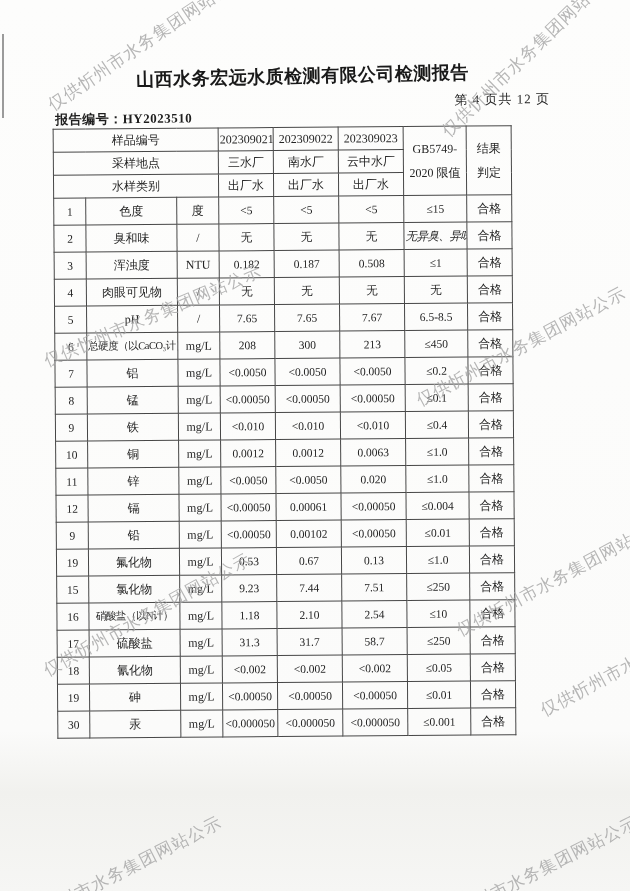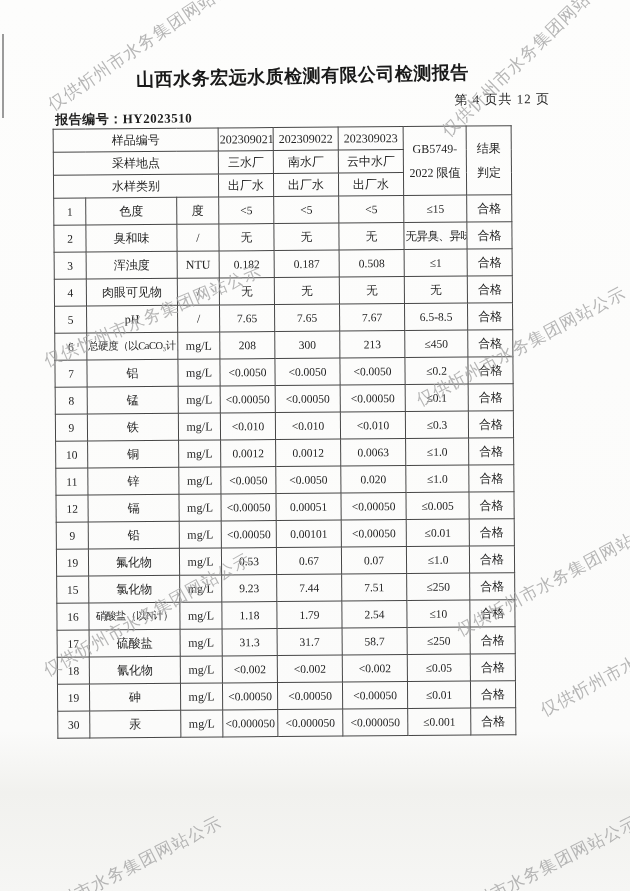--- a/index.html
+++ b/index.html
@@ -34,21 +34,21 @@
   }
   table.report td{
     border:1px solid #474747;text-align:center;vertical-align:middle;
     padding:0 1px;overflow:hidden;white-space:nowrap;
   }
   thead td{height:22px;}
   tbody td{height:26px;}
   td.c-name{text-align:left;padding-left:7px;margin-left:20px;}
   td.gbcell div,td.rescell div{line-height:24px;}
   .tight-name{font-size:10.5px;letter-spacing:-.5px;}
-  .tight-limit{font-size:10px;letter-spacing:-.5px;}
+  .tight-limit{font-size:10px;letter-spacing:-.5px;font-style:italic;}
   .c-v,.c-limit{font-size:11.5px;}
   .c-no{font-size:11.5px;}
 </style>
 </head>
 <body>
 
 <div class="sheet">
 
   <div class="edge-line"></div>
 
@@ -82,21 +82,21 @@
           <col style="width:45px">
       </colgroup>
       <thead>
         <tr>
           <td colspan="3">样品编号</td>
           <td>202309021</td>
           <td>202309022</td>
           <td>202309023</td>
           <td rowspan="3" class="gbcell">
             <div>GB5749-</div>
-            <div>2022 限值</div>
+            <div>2020 限值</div>
           </td>
           <td rowspan="3" class="rescell">
             <div>结果</div>
             <div>判定</div>
           </td>
         </tr>
         <tr>
           <td colspan="3">采样地点</td>
           <td>三水厂</td>
           <td>南水厂</td>
@@ -198,21 +198,21 @@
     <td class="c-res">合格</td>
   </tr>
 
   <tr>
     <td class="c-no">9</td>
     <td class="c-name">铁</td>
     <td class="c-unit">mg/L</td>
     <td class="c-v">&lt;0.010</td>
     <td class="c-v">&lt;0.010</td>
     <td class="c-v">&lt;0.010</td>
-    <td class="c-limit">≤0.3</td>
+    <td class="c-limit">≤0.4</td>
     <td class="c-res">合格</td>
   </tr>
 
   <tr>
     <td class="c-no">10</td>
     <td class="c-name">铜</td>
     <td class="c-unit">mg/L</td>
     <td class="c-v">0.0012</td>
     <td class="c-v">0.0012</td>
     <td class="c-v">0.0063</td>
@@ -229,65 +229,65 @@
     <td class="c-v">0.020</td>
     <td class="c-limit">≤1.0</td>
     <td class="c-res">合格</td>
   </tr>
 
   <tr>
     <td class="c-no">12</td>
     <td class="c-name">镉</td>
     <td class="c-unit">mg/L</td>
     <td class="c-v">&lt;0.00050</td>
-    <td class="c-v">0.00051</td>
-    <td class="c-v">&lt;0.00050</td>
-    <td class="c-limit">≤0.005</td>
+    <td class="c-v">0.00061</td>
+    <td class="c-v">&lt;0.00050</td>
+    <td class="c-limit">≤0.004</td>
     <td class="c-res">合格</td>
   </tr>
 
   <tr>
     <td class="c-no">9</td>
     <td class="c-name">铅</td>
     <td class="c-unit">mg/L</td>
     <td class="c-v">&lt;0.00050</td>
-    <td class="c-v">0.00101</td>
+    <td class="c-v">0.00102</td>
     <td class="c-v">&lt;0.00050</td>
     <td class="c-limit">≤0.01</td>
     <td class="c-res">合格</td>
   </tr>
 
   <tr>
     <td class="c-no">19</td>
     <td class="c-name">氟化物</td>
     <td class="c-unit">mg/L</td>
     <td class="c-v">0.53</td>
     <td class="c-v">0.67</td>
-    <td class="c-v">0.07</td>
+    <td class="c-v">0.13</td>
     <td class="c-limit">≤1.0</td>
     <td class="c-res">合格</td>
   </tr>
 
   <tr>
     <td class="c-no">15</td>
     <td class="c-name">氯化物</td>
     <td class="c-unit">mg/L</td>
     <td class="c-v">9.23</td>
     <td class="c-v">7.44</td>
     <td class="c-v">7.51</td>
     <td class="c-limit">≤250</td>
     <td class="c-res">合格</td>
   </tr>
 
   <tr>
     <td class="c-no">16</td>
     <td class="c-name tight-name">硝酸盐（以N计）</td>
     <td class="c-unit">mg/L</td>
     <td class="c-v">1.18</td>
-    <td class="c-v">1.79</td>
+    <td class="c-v">2.10</td>
     <td class="c-v">2.54</td>
     <td class="c-limit">≤10</td>
     <td class="c-res">合格</td>
   </tr>
 
   <tr>
     <td class="c-no">17</td>
     <td class="c-name">硫酸盐</td>
     <td class="c-unit">mg/L</td>
     <td class="c-v">31.3</td>

